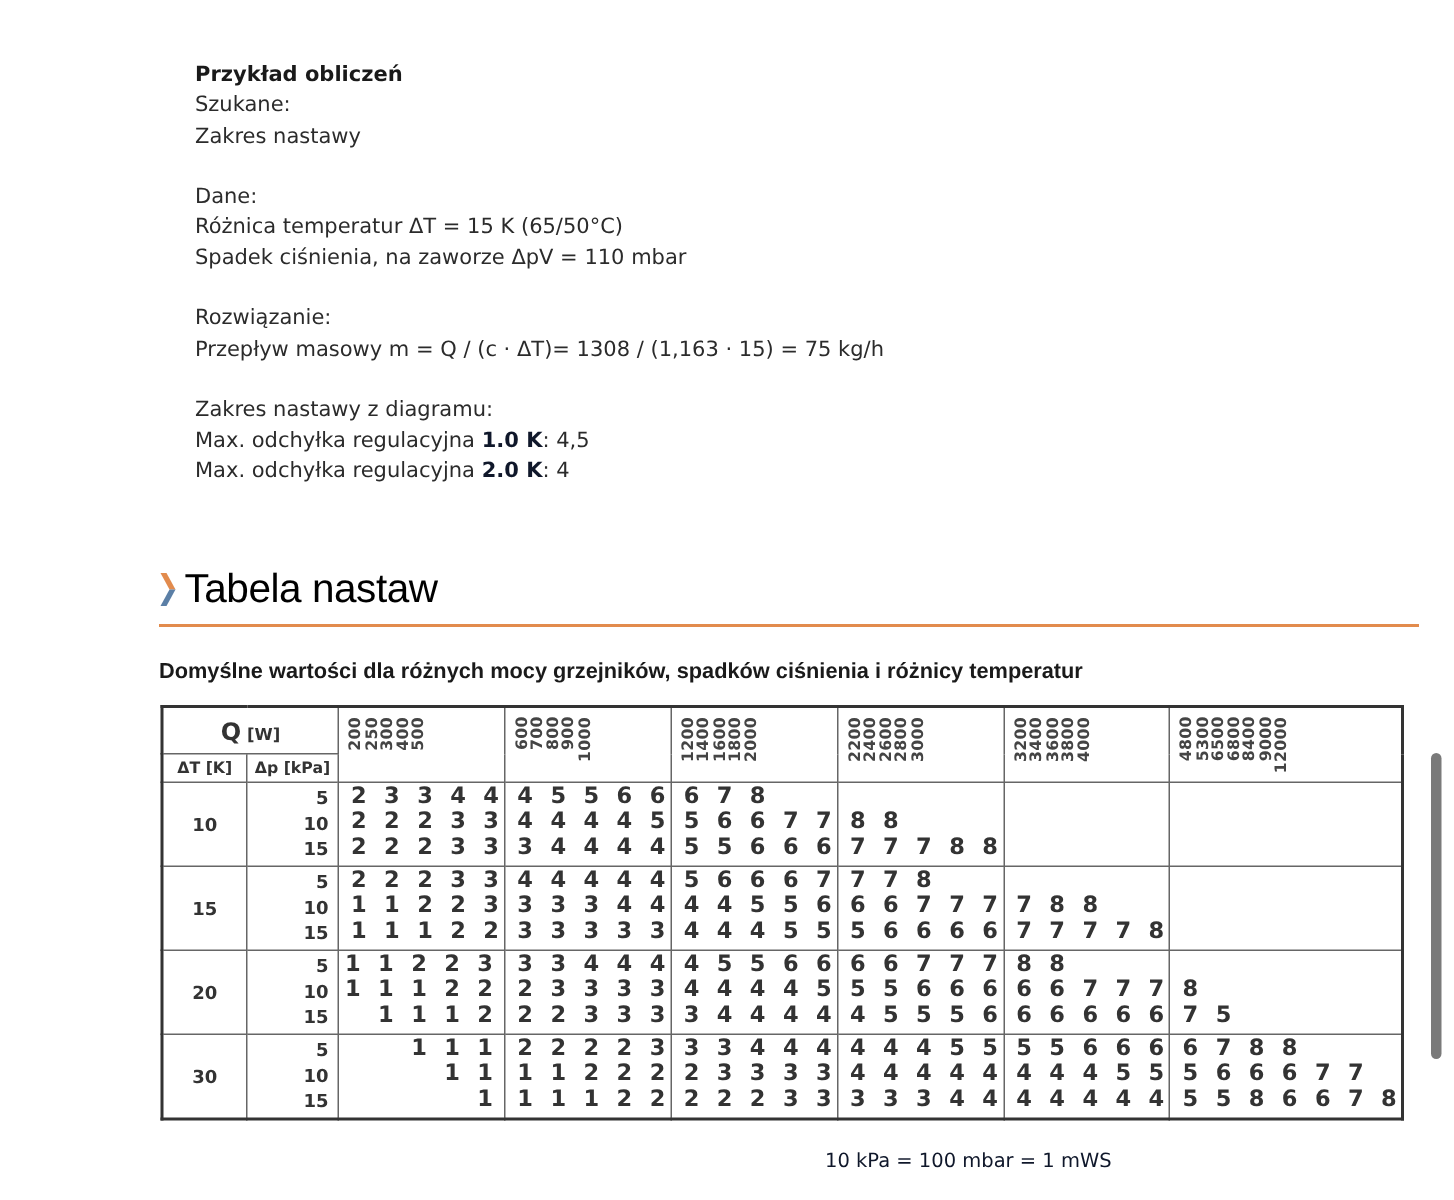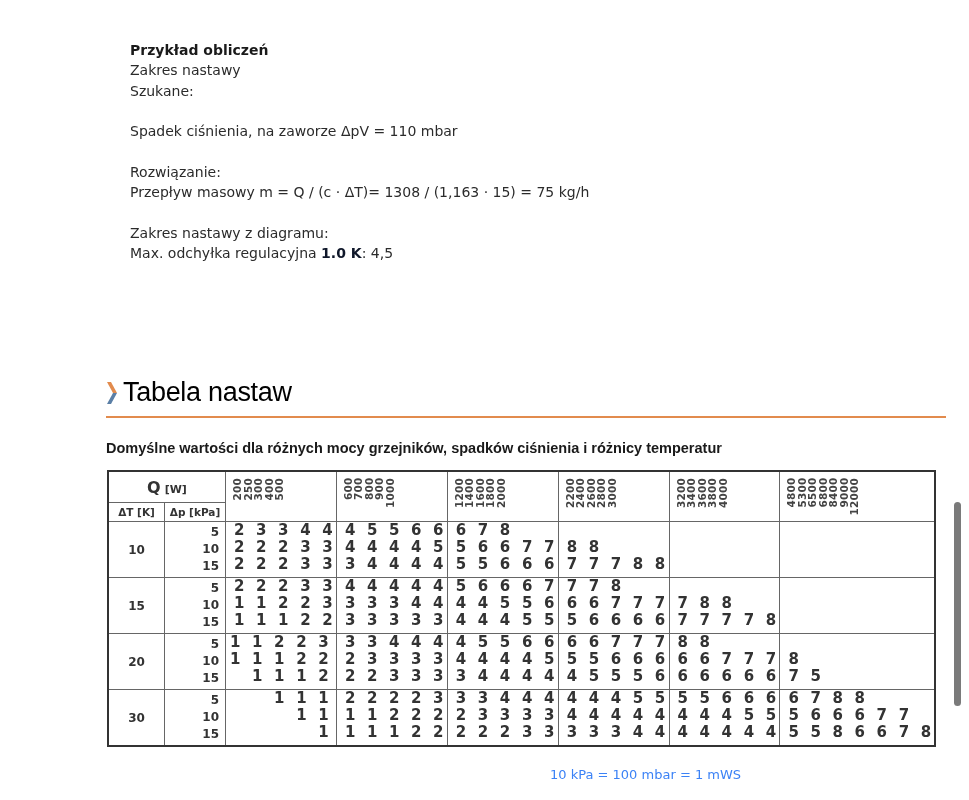--- a/index.html
+++ b/index.html
@@ -32,39 +32,42 @@
   .dt { width: 55px; text-align: center; font-size: 12px; vertical-align: middle; }
   .dp { width: 60px; font-size: 12px; vertical-align: middle; }
   .dp div { height: 17px; line-height: 17px; text-align: right; padding-right: 6px; }
   .cell { vertical-align: top; font-size: 15px; letter-spacing: 3.2px; }
   .cell div { height: 17px; line-height: 17px; white-space: pre; padding-left: 8px; }
   .cell.r div { text-align: right; padding-right: 4px; padding-left: 0; letter-spacing: 3.2px; }
   .grp td { height: 55px; }
   .c1 { width: 79px; } .c2 { width: 79px; } .c3 { width: 80px; } .c4 { width: 80px; } .c5 { width: 81px; } .c6 { width: 113px; }
   .dataRow td { padding-top: 2px; }
 
-  .footnote { position: absolute; left: 550px; top: 767px; font-size: 13px; color: #3b82f6; white-space: nowrap; }
+  .footnote { position: absolute; left: 550px; top: 767px; font-size: 13px; color: #0f172a; white-space: nowrap; }
 
   .scrollbar { position: absolute; left: 954px; top: 502px; width: 7px; height: 204px; background: #7a7a7a; border-radius: 4px; }
 </style>
 </head>
 <body>
 
 <div class="content">
   <div class="line bold">Przykład obliczeń</div>
+  <div class="line">Szukane:</div>
   <div class="line">Zakres nastawy</div>
-  <div class="line">Szukane:</div>
   <div class="gap"></div>
+  <div class="line">Dane:</div>
+  <div class="line">Różnica temperatur ΔT = 15 K (65/50°C)</div>
   <div class="line">Spadek ciśnienia, na zaworze ΔpV = 110 mbar</div>
   <div class="gap"></div>
   <div class="line">Rozwiązanie:</div>
   <div class="line">Przepływ masowy m = Q / (c · ΔT)= 1308 / (1,163 · 15) = 75 kg/h</div>
   <div class="gap"></div>
   <div class="line">Zakres nastawy z diagramu:</div>
   <div class="line"><span>Max. odchyłka regulacyjna </span><b>1.0 K</b><span>: 4,5</span></div>
+  <div class="line"><span>Max. odchyłka regulacyjna </span><b>2.0 K</b><span>: 4</span></div>
 </div>
 
 <div class="section-title">
   <svg class="chev" viewBox="0 0 12 24">
     <polygon points="1,1 5,1 11,12 7,12" fill="#e28b4d"></polygon>
     <polygon points="7,12 11,12 5,23 1,23" fill="#5b7fa6"></polygon>
   </svg>
   <span>Tabela nastaw</span>
 </div>
 <div class="orange-rule"></div>

